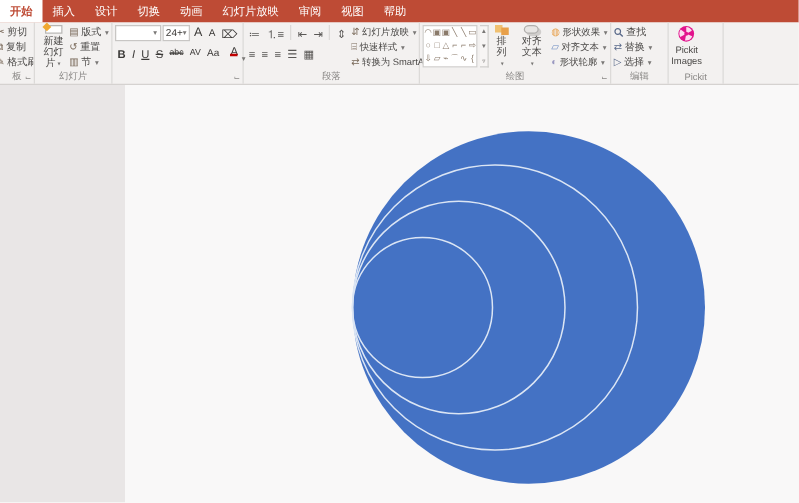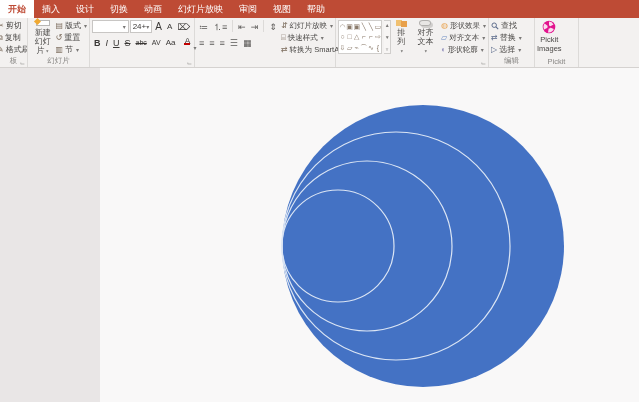--- a/index.html
+++ b/index.html
@@ -216,20 +216,21 @@
           <span class="ic">⌸</span>
           <span>快速样式</span>
           <span class="caret"></span>
         </div>
         <div class="mini">
           <span class="ic">⇄</span>
           <span>转换为 SmartArt</span>
           <span class="caret"></span>
         </div>
       </div>
+      <div class="grp-label">段落</div>
     </div>
 
     <div class="grp drawing">
       <div class="gallery">
         <span>◠</span>
         <span>▣</span>
         <span>▣</span>
         <span>╲</span>
         <span>╲</span>
         <span>▭</span>
@@ -274,20 +275,21 @@
           <span class="ic" style="color:#6a8ac0">▱</span>
           <span>对齐文本</span>
           <span class="caret"></span>
         </div>
         <div class="mini">
           <span class="ic" style="color:#9a98c0">◐</span>
           <span>形状轮廓</span>
           <span class="caret"></span>
         </div>
       </div>
+      <div class="grp-label">绘图</div>
       <span class="launcher">⌙</span>
     </div>
 
     <div class="grp editing">
       <div class="mini">
         <svg width="8" height="8" viewBox="0 0 10 10">
           <circle cx="4" cy="4" r="2.8" fill="none" stroke="#5a6a8a" stroke-width="1.2"></circle>
           <line x1="6.2" y1="6.2" x2="9" y2="9" stroke="#5a6a8a" stroke-width="1.4"></line>
         </svg>
         <span>查找</span>

